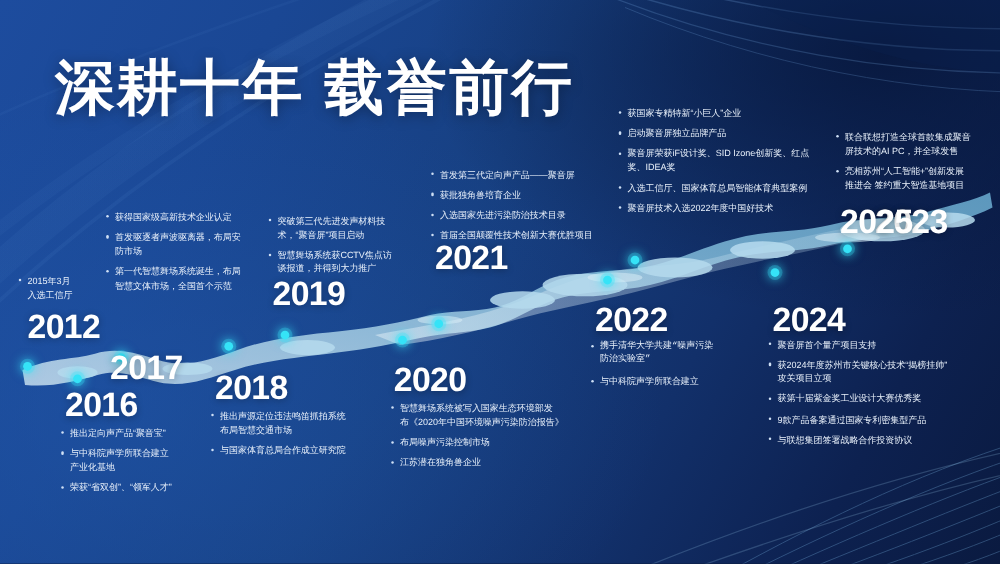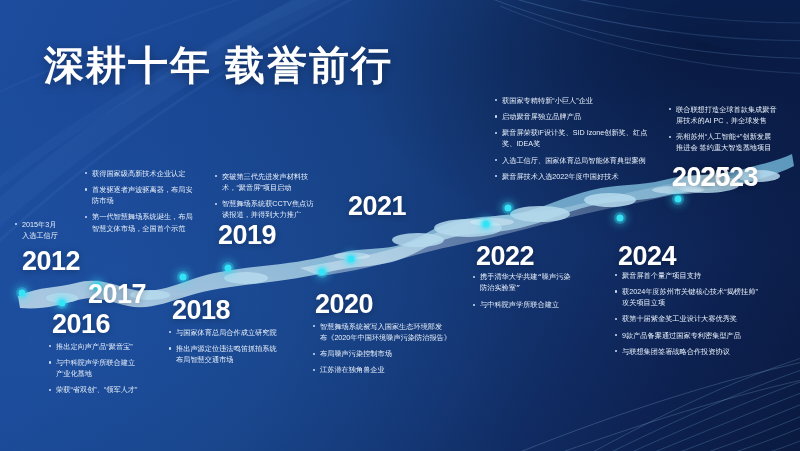--- a/index.html
+++ b/index.html
@@ -20,21 +20,21 @@
   }
 
   
   .bg-svg { position: absolute; inset: 0; width: 800px; height: 451px; pointer-events: none; }
 
   
   .title {
     position: absolute;
     left: 44px;
     top: 38px;
-    font-size: 40px;
+    font-size: 48px;
     font-weight: bold;
     color: #ffffff;
     letter-spacing: 2px;
     text-shadow: 0 2px 10px rgba(0,0,0,0.35);
     white-space: nowrap;
   }
 
   
   .year {
     position: absolute;
@@ -222,47 +222,53 @@
 
   <div class="bullets" style="left:84px; top:168px; width:122px;">
     <div class="li" style="white-space:pre-line;">获得国家级高新技术企业认定</div>
     <div class="li" style="white-space:pre-line;">首发驱逐者声波驱离器，布局安
 防市场</div>
     <div class="li" style="white-space:pre-line;">第一代智慧舞场系统诞生，布局
 智慧文体市场，全国首个示范</div>
   </div>
 
   <div class="bullets" style="left:168px; top:327px; width:132px;">
-    <div class="li" style="white-space:pre-line;">与国家体育总局合作成立研究院</div>
     <div class="li" style="white-space:pre-line;">推出声源定位违法鸣笛抓拍系统
 布局智慧交通市场</div>
+    <div class="li" style="white-space:pre-line;">与国家体育总局合作成立研究院</div>
   </div>
 
   <div class="bullets" style="left:214px; top:171px; width:118px;">
     <div class="li" style="white-space:pre-line;">突破第三代先进发声材料技
 术，“聚音屏”项目启动</div>
     <div class="li" style="white-space:pre-line;">智慧舞场系统获CCTV焦点访
 谈报道，并得到大力推广</div>
   </div>
 
   <div class="bullets" style="left:312px; top:321px; width:152px;">
     <div class="li" style="white-space:pre-line;">智慧舞场系统被写入国家生态环境部发
 布《2020年中国环境噪声污染防治报告》</div>
     <div class="li" style="white-space:pre-line;">布局噪声污染控制市场</div>
     <div class="li" style="white-space:pre-line;">江苏潜在独角兽企业</div>
   </div>
 
+  <div class="bullets" style="left:344px; top:134px; width:160px;">
+    <div class="li" style="white-space:pre-line;">首发第三代定向声产品——聚音屏</div>
+    <div class="li" style="white-space:pre-line;">获批独角兽培育企业</div>
+    <div class="li" style="white-space:pre-line;">入选国家先进污染防治技术目录</div>
+    <div class="li" style="white-space:pre-line;">首届全国颠覆性技术创新大赛优胜项目</div>
+  </div>
 
   <div class="bullets" style="left:472px; top:272px; width:120px;">
     <div class="li" style="white-space:pre-line;font-family:Liberation Mono, monospace;">携手清华大学共建“噪声污染
 防治实验室”</div>
     <div class="li" style="white-space:pre-line;">与中科院声学所联合建立</div>
   </div>
 
-  <div class="bullets" style="left:494px; top:95px; width:176px;">
+  <div class="bullets" style="left:494px; top:85px; width:176px;">
     <div class="li" style="white-space:pre-line;">获国家专精特新“小巨人”企业</div>
     <div class="li" style="white-space:pre-line;">启动聚音屏独立品牌产品</div>
     <div class="li" style="white-space:pre-line;">聚音屏荣获iF设计奖、SID Izone创新奖、红点
 奖、IDEA奖</div>
     <div class="li" style="white-space:pre-line;">入选工信厅、国家体育总局智能体育典型案例</div>
     <div class="li" style="white-space:pre-line;">聚音屏技术入选2022年度中国好技术</div>
   </div>
 
   <div class="bullets" style="left:614px; top:270px; width:172px;">
     <div class="li" style="white-space:pre-line;">聚音屏首个量产项目支持</div>

